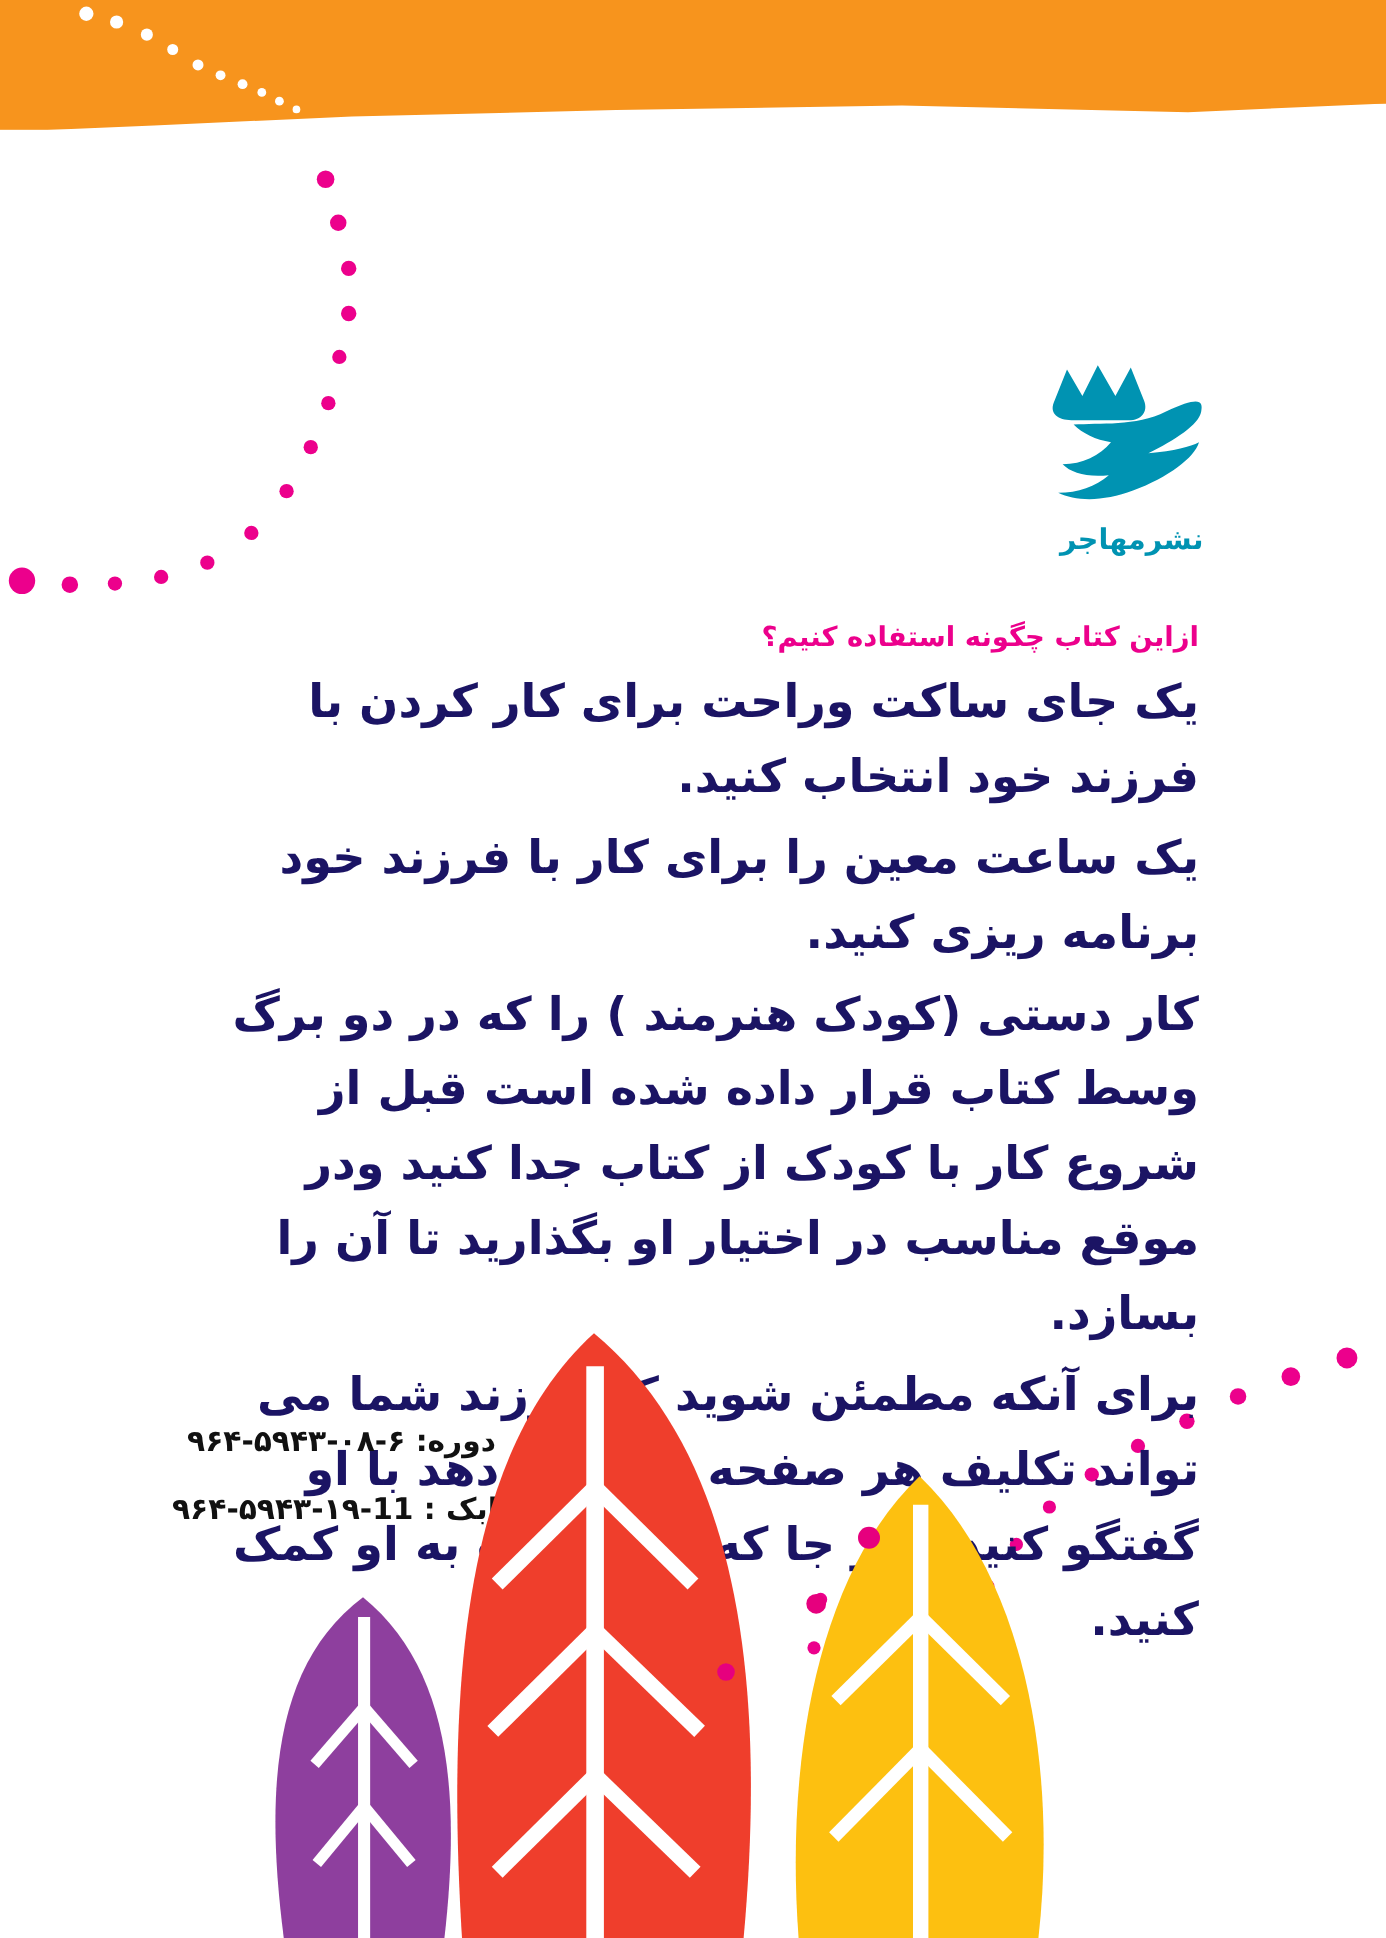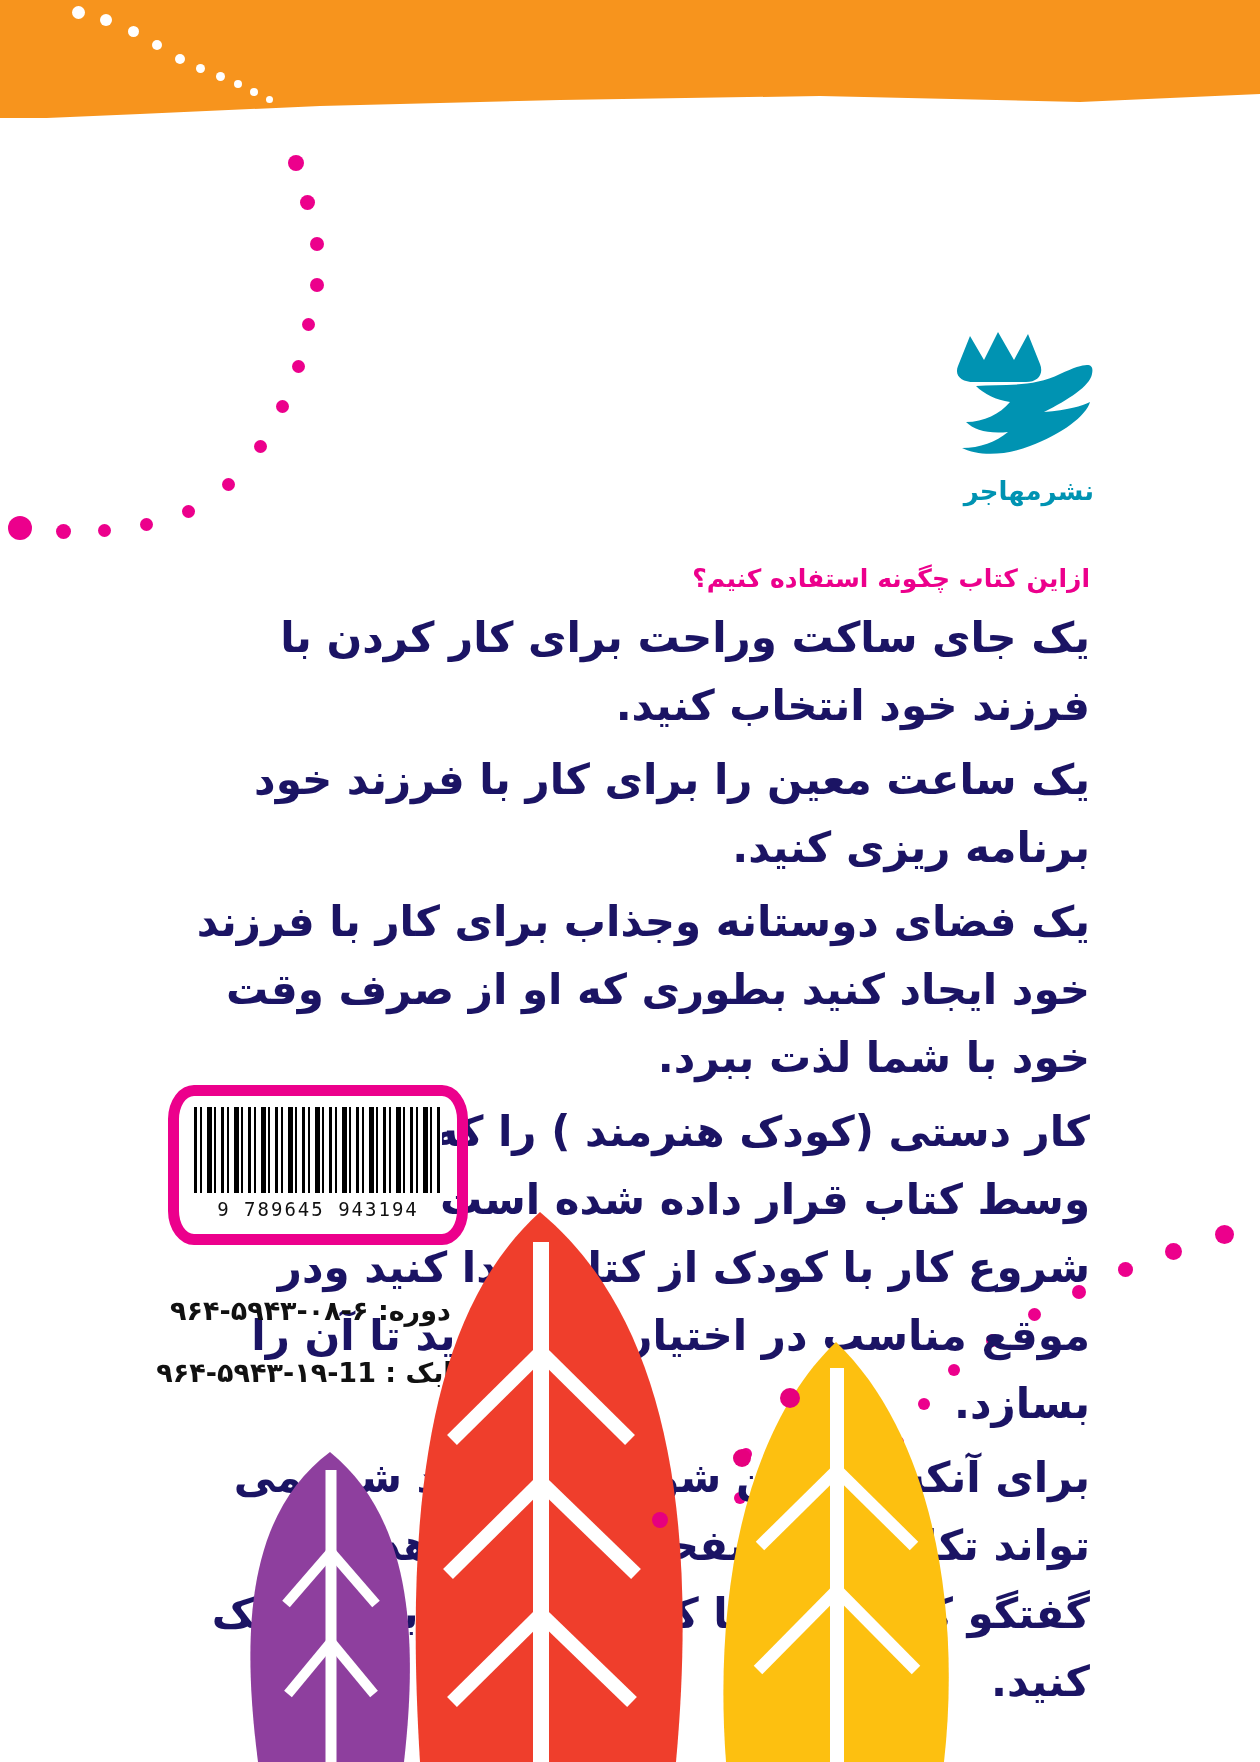--- a/index.html
+++ b/index.html
@@ -216,32 +216,24 @@
         <path d="M36 56 C60 54 92 58 120 44 C150 30 154 34 152 44 C150 56 128 70 104 82 C128 80 142 76 150 72 C146 86 122 104 90 116 C64 126 38 126 22 118 C40 118 56 112 68 102 C48 104 34 100 26 92 C44 92 60 84 70 72 C56 70 44 64 36 56 Z"></path>
       </g>
     </svg>
     <div class="logo-caption">نشرمهاجر</div>
   </div>
 
   <div class="text-block">
     <h1 class="heading">ازاین کتاب چگونه استفاده کنیم؟</h1>
     <p class="para">یک جای ساکت وراحت برای کار کردن با فرزند خود انتخاب کنید.</p>
     <p class="para">یک ساعت معین را برای کار با فرزند خود برنامه ریزی کنید.</p>
-    <p class="para">یک فضای دوستانه وجذاب برای کار با فرزند خود ایجاد کنید بطوری که او از صرف وقت خود با شما لذت ببرد.</p>
     <p class="para">کار دستی (کودک هنرمند ) را که در دو برگ وسط کتاب قرار داده شده است  قبل از شروع کار با کودک از کتاب جدا کنید ودر موقع مناسب در اختیار او بگذارید تا آن را بسازد.</p>
     <p class="para">برای آنکه مطمئن شوید که فرزند شما می تواند تکلیف هر صفحه را انجام دهد با او گفتگو کنید وهر جا که لازم است به او کمک کنید.</p>
   </div>
 
-  <div class="barcode-wrap">
-    <div class="barcode-frame"></div>
-    <div class="barcode-inner">
-      <div class="bars"></div>
-      <div class="barcode-digits">9 789645 943194</div>
-    </div>
-  </div>
 
   <div class="isbn-lines">
     <div class="isbn-line">دوره: ۶-۰۸-۵۹۴۳-۹۶۴</div>
     <div class="isbn-line">شابک : 11-۱۹-۵۹۴۳-۹۶۴</div>
   </div>
 
   <svg class="leaves" viewBox="0 0 1260 560" xmlns="http://www.w3.org/2000/svg" aria-hidden="true">
 
     <g>
       <path d="M330 250 C250 310 240 420 258 560 L404 560 C420 420 406 312 330 250 Z" fill="#8e3f9e"></path>

